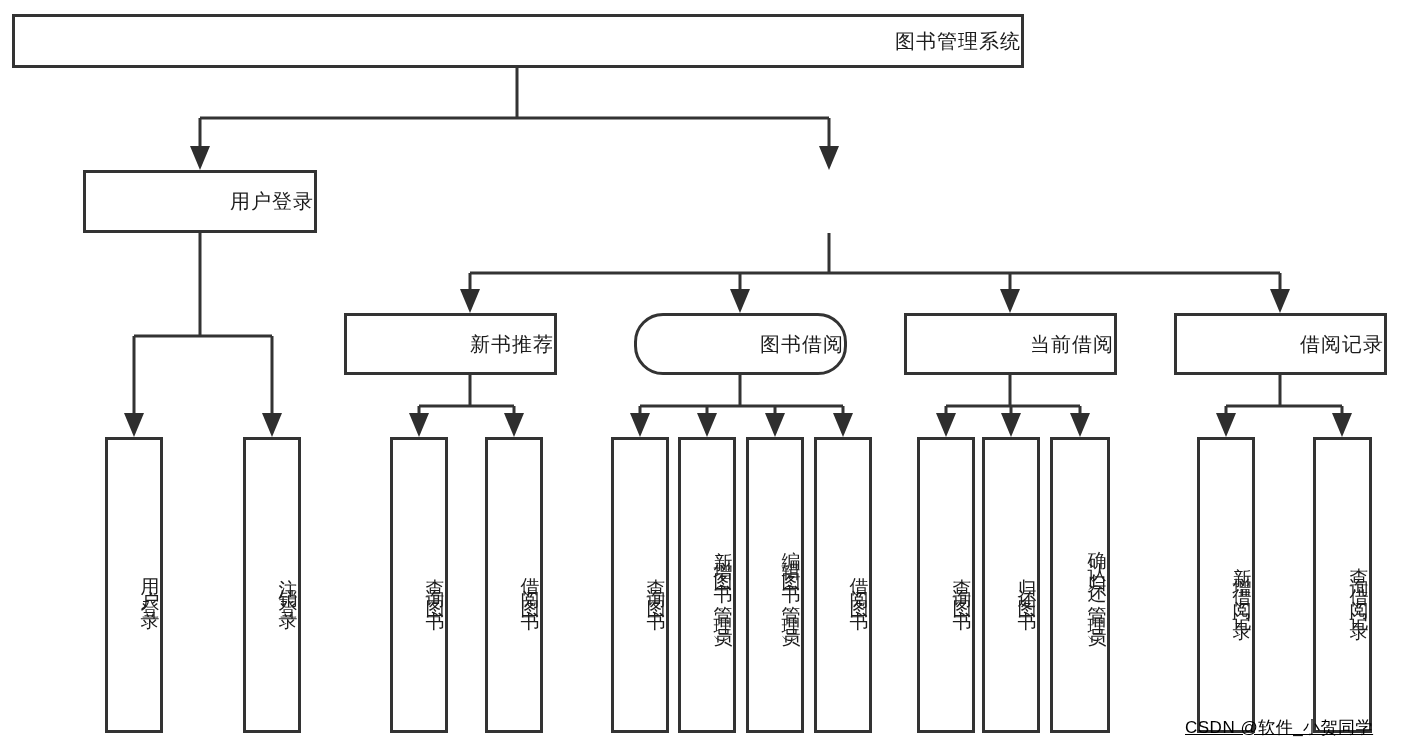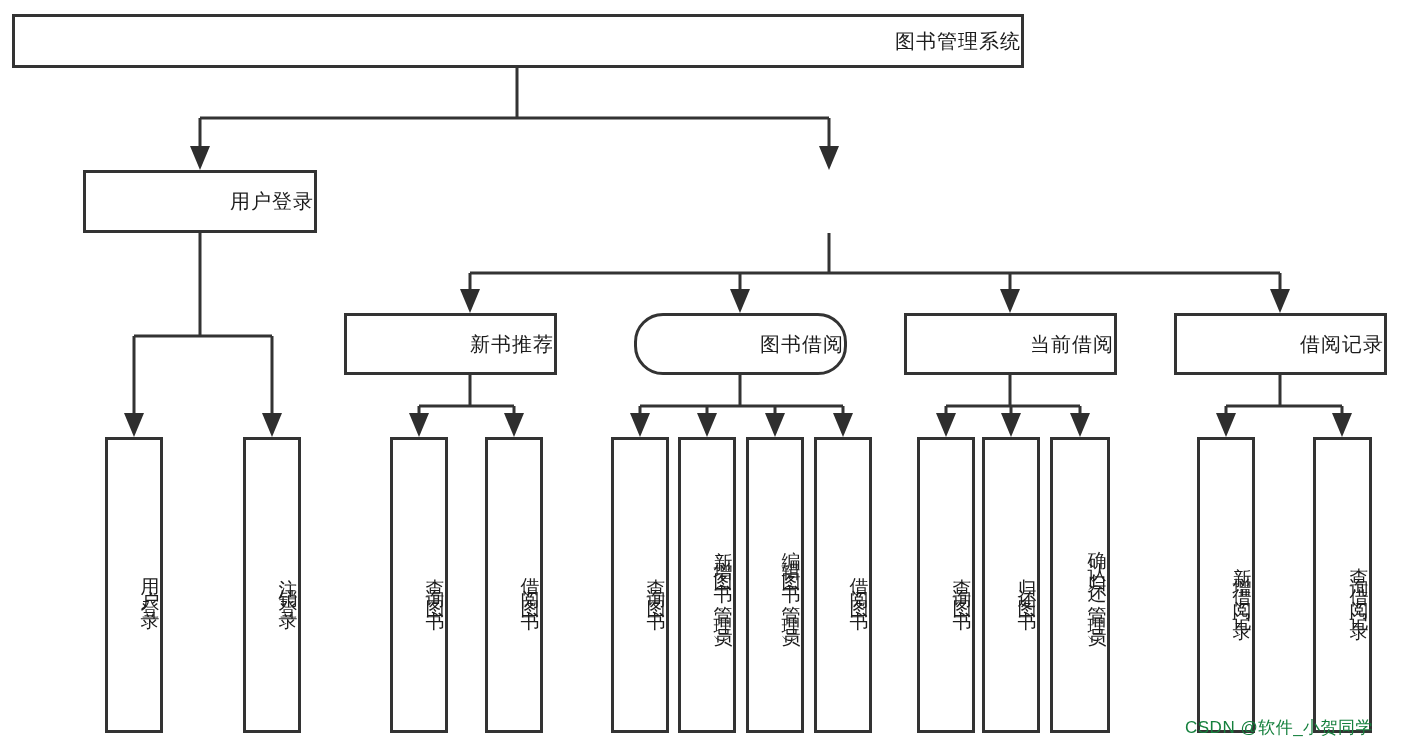--- a/index.html
+++ b/index.html
@@ -64,24 +64,25 @@
   #leaf-cb-query        { left: 917px; }
   #leaf-cb-return       { left: 982px; }
   #leaf-cb-confirm      { left: 1050px; width: 60px; }
   #leaf-br-add          { left: 1197px; }
   #leaf-br-query        { left: 1313px; width: 59px; }
   #watermark {
     position: absolute;
     left: 1185px;
     top: 716px;
     font-size: 17px;
-    color: #15803d;
+    color: #000000;
     letter-spacing: 0.5px;
     white-space: nowrap;
     z-index: 2;
+    text-decoration: underline;
   }
 </style>
 </head>
 <body>
 
 <div id="stage">
 
   <svg id="connectors" width="1405" height="747" viewBox="0 0 1405 747">
 
     <g>

